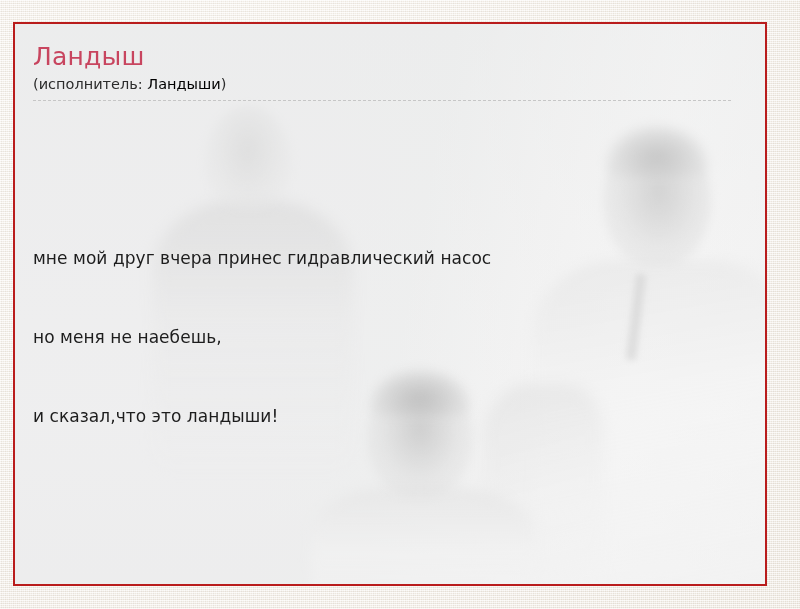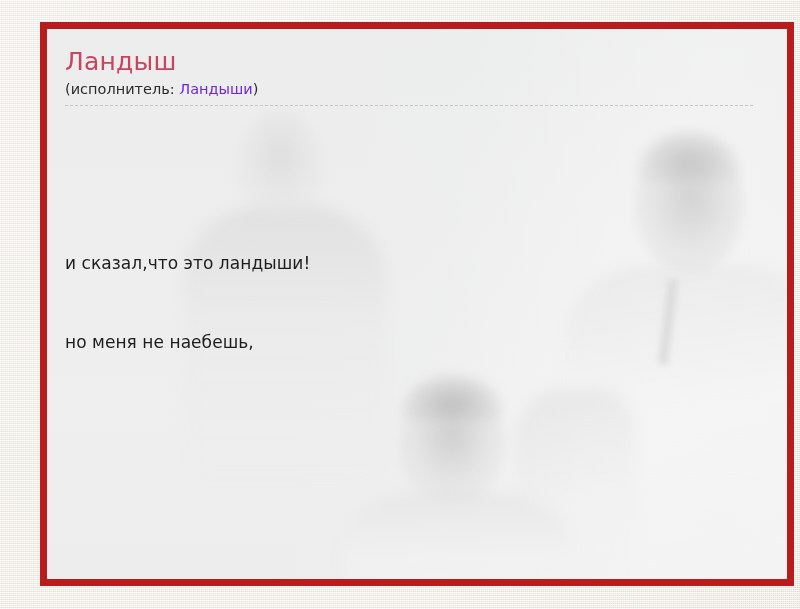--- a/index.html
+++ b/index.html
@@ -41,26 +41,26 @@
         rgba(255,255,255,0.45) 3px,
         rgba(231,224,214,0.20) 3px,
         rgba(231,224,214,0.20) 4px),
       radial-gradient(circle at 30% 20%, #faf7f2 0%, #f0ebe4 70%, #eae4db 100%);
     background-blend-mode: normal;
   }
 
   
   #lyrics-card {
     position: absolute;
-    left: 40px;
+    left: 13px;
     top: 22px;
     width: 754px;
     height: 564px;
     background-color: #ececed;
-    border: 7px solid #b91c1c;
+    border: 2px solid #b91c1c;
     overflow: hidden;
   }
 
   
   #photo-backdrop {
     position: absolute;
     inset: 0;
     pointer-events: none;
     overflow: hidden;
   }
@@ -209,21 +209,21 @@
   }
 
   #performer-line {
     font-size: 14.5px;
     line-height: 20px;
     color: #2b2b2b;
     margin-top: 2px;
     padding-bottom: 6px;
   }
   #performer-link {
-    color: #6d28d9;
+    color: #000000;
     text-decoration: none;
     cursor: pointer;
   }
 
   #header-divider {
     height: 0;
     border-top: 1px dashed #c6c6c6;
     margin: 0 8px 0 0;
   }
 
@@ -265,22 +265,23 @@
 
     <h1 id="song-title">Ландыш</h1>
 
     <div id="performer-line"><span>(исполнитель: </span><a id="performer-link" href="#">Ландыши</a><span>)</span></div>
 
     <div id="header-divider"></div>
 
     <div id="lyrics-body">
 
       <p class="stanza">
+        <span class="lyric-line">мне мой друг вчера принес гидравлический насос</span>
+        <span class="lyric-line">но меня не наебешь,</span>
         <span class="lyric-line">и сказал,что это ландыши!</span>
-        <span class="lyric-line">но меня не наебешь,</span>
         
       </p>
 
       
 
       
 
     </div>
   </div>
 </div>

